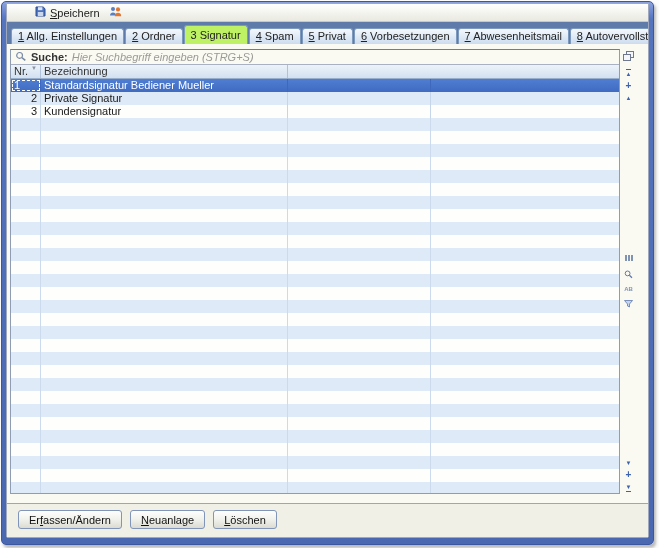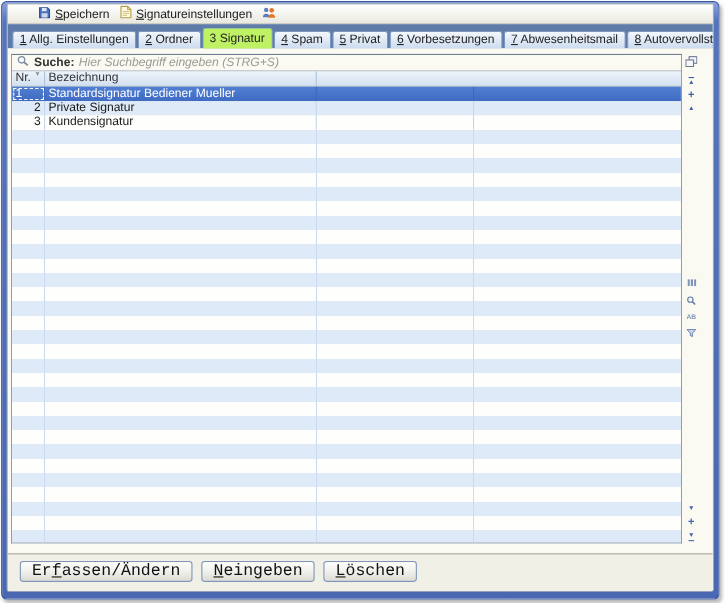--- a/index.html
+++ b/index.html
@@ -78,21 +78,21 @@
   .arr-bar-top { border-top: 1px solid #3E63AE; padding-top: 1px; }
   .arr-bar-bot { border-bottom: 1px solid #3E63AE; padding-bottom: 1px; }
   .plus { font-size: 10px; line-height: 8px; font-weight: bold; color: #3E63AE; }
   .tool-txt { font-size: 6px; line-height: 7px; color: #7F93B5; font-weight: bold; letter-spacing: 0; }
   .chooser { margin-top: 1px; margin-bottom: 6px; }
 
   .footer { height: 34px; border-top: 1px solid #A6A69E; background: #F1F0E7;
     display: flex; align-items: flex-start; gap: 8px; padding: 6px 0 0 11px; }
   .xbtn { height: 19px; padding: 0 10px; border: 1px solid #8095B8; border-radius: 3px;
     background: linear-gradient(180deg, #FEFEFE, #EFEFEA 55%, #DBDBD2);
-    font-family: Liberation Mono, monospace; font-size: 15px; color: #111; cursor: default; white-space: nowrap; }
+    font-family: Liberation Sans, sans-serif; font-size: 11px; color: #111; cursor: default; white-space: nowrap; }
 </style>
 </head>
 <body>
 
 <div class="window">
 
 
   <div class="client">
 
     <div class="toolbar">
@@ -101,32 +101,20 @@
           <svg width="11" height="11" viewBox="0 0 11 11">
             <path d="M1 1h7.2L10 2.8V10H1z" fill="#4A72C2" stroke="#2C4E94" stroke-width="1"></path>
             <rect x="3" y="1.2" width="4.4" height="3" fill="#DDE6F4"></rect>
             <rect x="2.8" y="6" width="5.4" height="4" fill="#C9D6EC"></rect>
           </svg>
         </span>
         <span><span></span><span class="mn">S</span><span>peichern</span></span>
       </span>
       <span class="tool-item">
         <span>
-          <svg width="11" height="12" viewBox="0 0 11 12">
-            <path d="M1 .8h6l3 3v7.4H1z" fill="#FFFBE8" stroke="#B39A3A" stroke-width="1"></path>
-            <path d="M7 .8v3h3z" fill="#EFE2A8" stroke="#B39A3A" stroke-width=".8"></path>
-            <line x1="2.5" y1="5.4" x2="8.4" y2="5.4" stroke="#C8B869" stroke-width=".8"></line>
-            <line x1="2.5" y1="7.2" x2="8.4" y2="7.2" stroke="#C8B869" stroke-width=".8"></line>
-            <line x1="2.5" y1="9" x2="6.4" y2="9" stroke="#C8B869" stroke-width=".8"></line>
-          </svg>
-        </span>
-        <span><span></span><span class="mn">S</span><span>ignatureinstellungen</span></span>
-      </span>
-      <span class="tool-item">
-        <span>
           <svg width="13" height="11" viewBox="0 0 13 11">
             <circle cx="4" cy="3" r="2" fill="#5A7FC0"></circle>
             <path d="M1 9.6c0-2.2 1.4-3.2 3-3.2s3 1 3 3.2z" fill="#5A7FC0"></path>
             <circle cx="9" cy="3.4" r="2.1" fill="#E2762E"></circle>
             <path d="M5.8 10.2c0-2.4 1.5-3.4 3.2-3.4s3.2 1 3.2 3.4z" fill="#E2762E"></path>
           </svg>
         </span>
       </span>
     </div>
 
@@ -231,19 +219,19 @@
           <span class="sgroup">
             <span class="arr">▼</span>
             <span class="plus">+</span>
             <span class="arr arr-bar-bot">▼</span>
           </span>
         </div>
       </div>
 
       <div class="footer">
         <button class="xbtn"><span>Er</span><span class="mn">f</span><span>assen/Ändern</span></button>
-        <button class="xbtn"><span></span><span class="mn">N</span><span>eingeben</span></button>
+        <button class="xbtn"><span></span><span class="mn">N</span><span>euanlage</span></button>
         <button class="xbtn"><span></span><span class="mn">L</span><span>öschen</span></button>
       </div>
 
     </div>
   </div>
 </div>
 
 </body></html>

